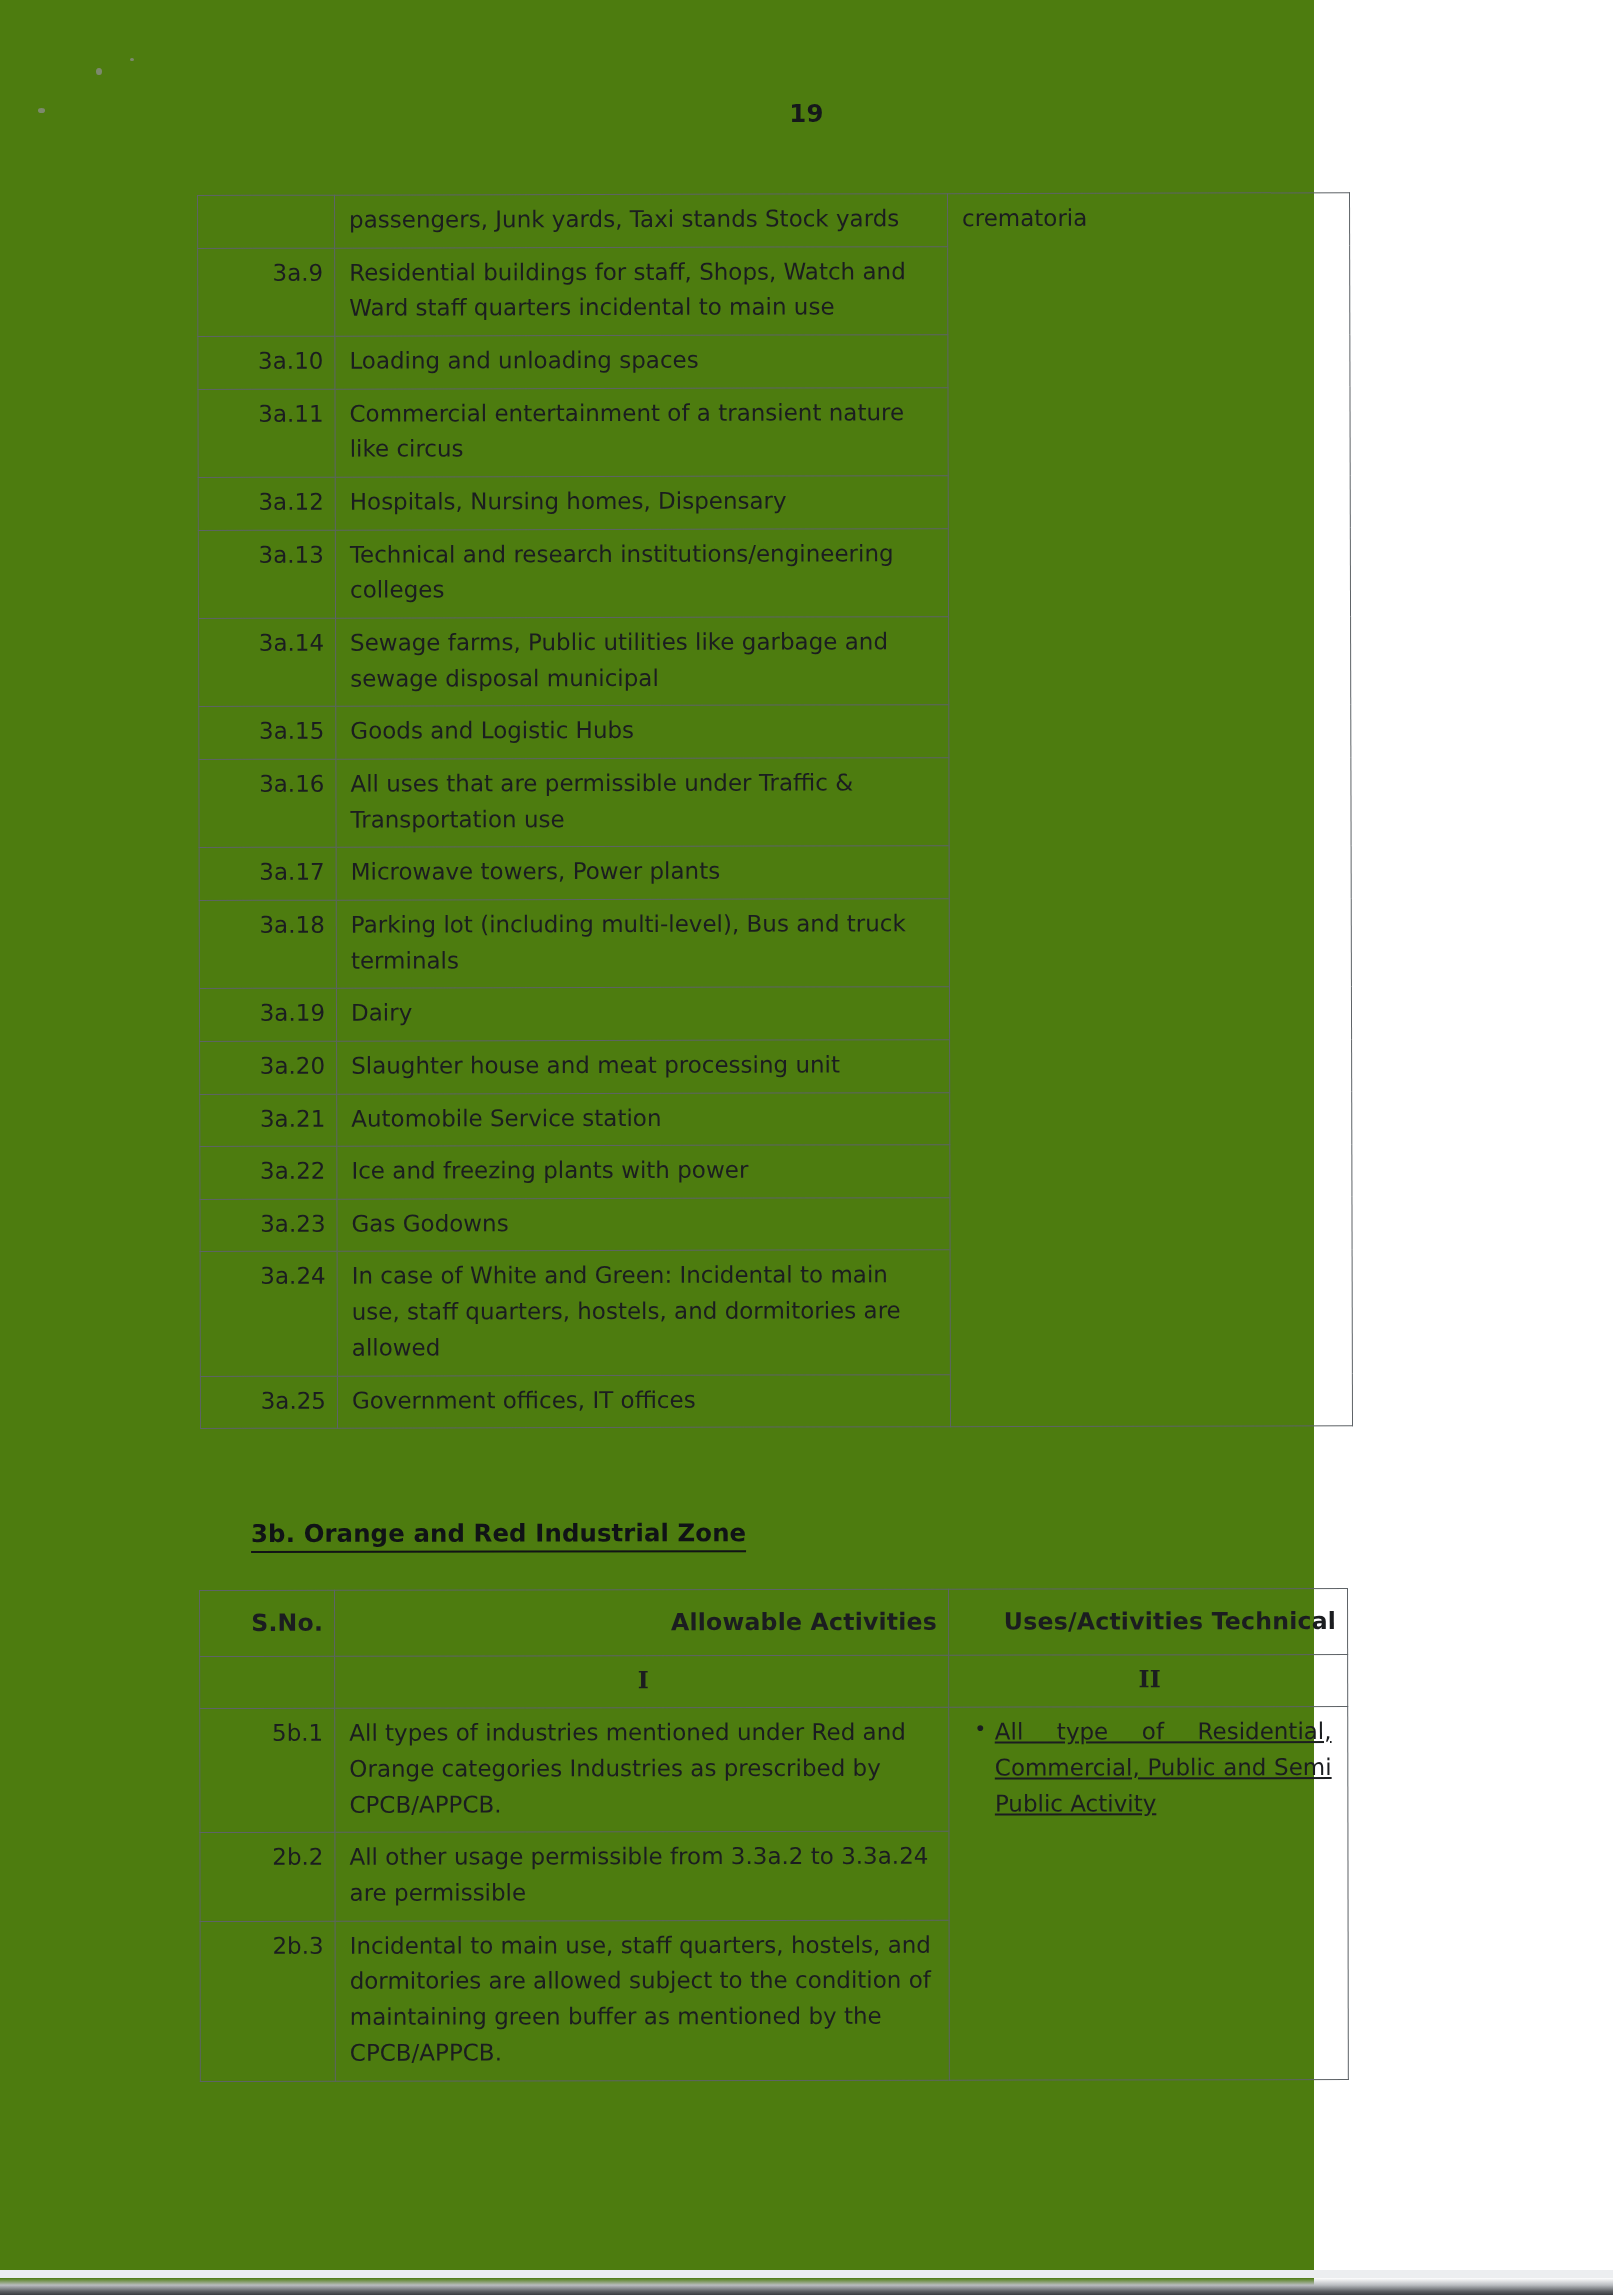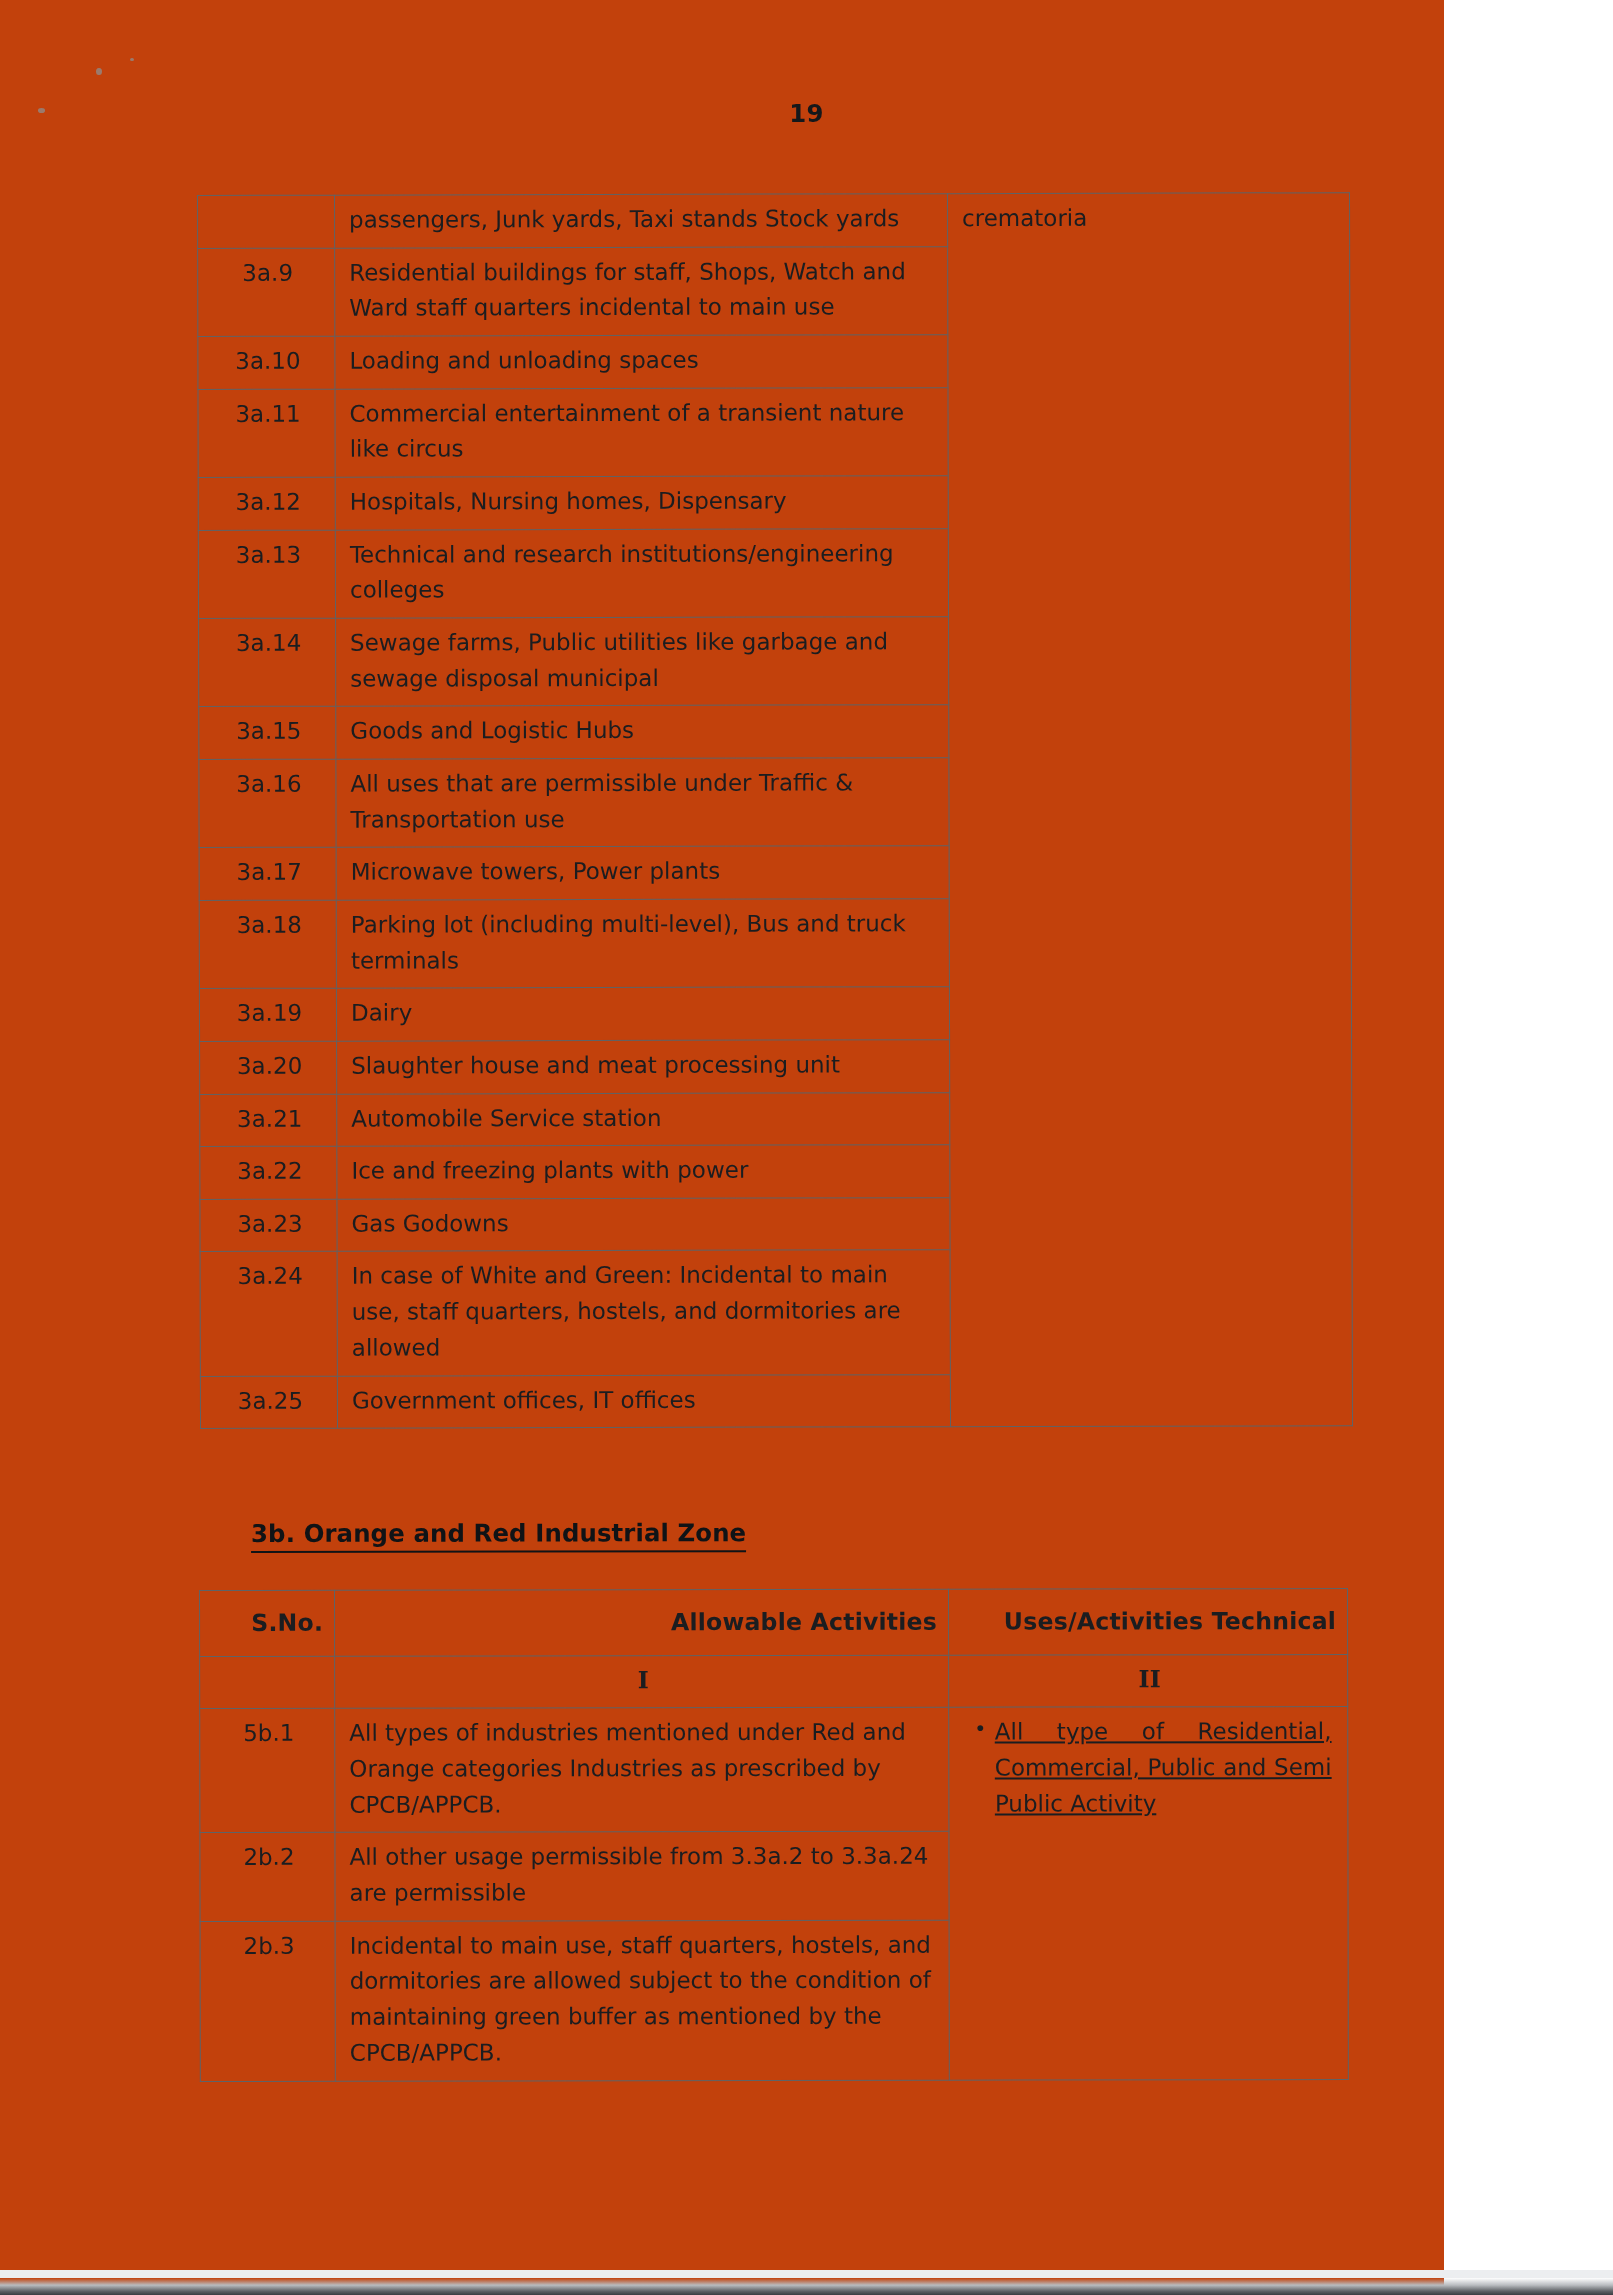--- a/index.html
+++ b/index.html
@@ -12,23 +12,23 @@
     height: 2295px;
     position: relative;
     font-family: "DejaVu Sans", sans-serif;
     color: #1a1a1a;
     overflow: hidden;
   }
 
   .page {
     position: absolute;
     top: 0; left: 0;
-    width: 1444px;
+    width: 1314px;
     height: 2295px;
-    background: #c2410c;
+    background: #4d7c0f;
   }
 
   
   .speck {
     position: absolute;
     background: #8d8d8d;
     border-radius: 50%;
     opacity: .75;
   }
   .speck.s1 { left: 96px; top: 68px;  width: 5.5px;  height: 7px; }
@@ -79,21 +79,21 @@
     border: 1.6px solid #5e6367;
     padding: 7px 11px 8.7px 14px;
     vertical-align: top;
     font-weight: normal;
   }
   .col-sno  { width: 135px; text-align: center; }
   .col-act  { width: 613px; text-align: justify; text-justify: inter-word; }
   .col-proh { width: 400px; text-align: justify; text-justify: inter-word; }
 
   .col-sno-cell {
-    text-align: center;
+    text-align: right;
     padding-left: 4.7px;
     padding-right: 4.7px;
     white-space: nowrap;
   }
 
   
   #table-permissible {
     left: 197px;
     top: 195px;
     width: 1152px;

